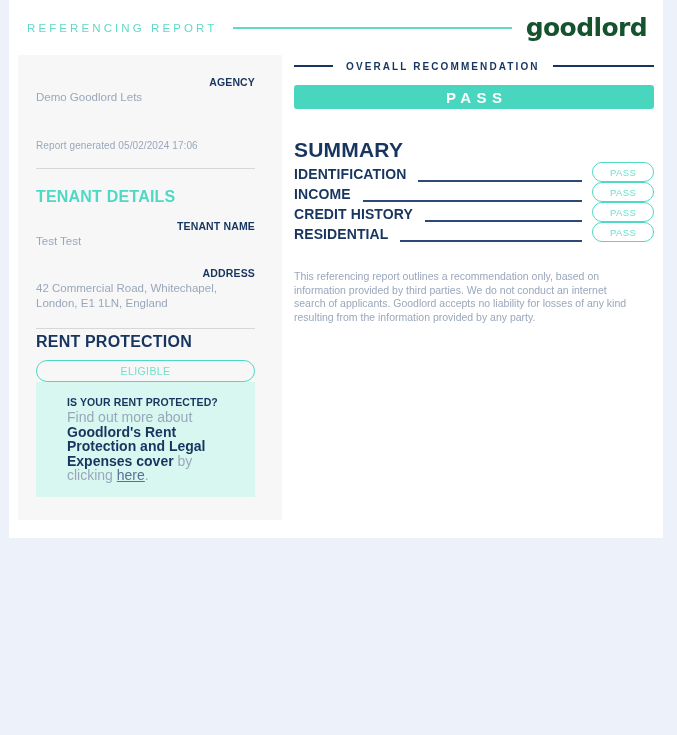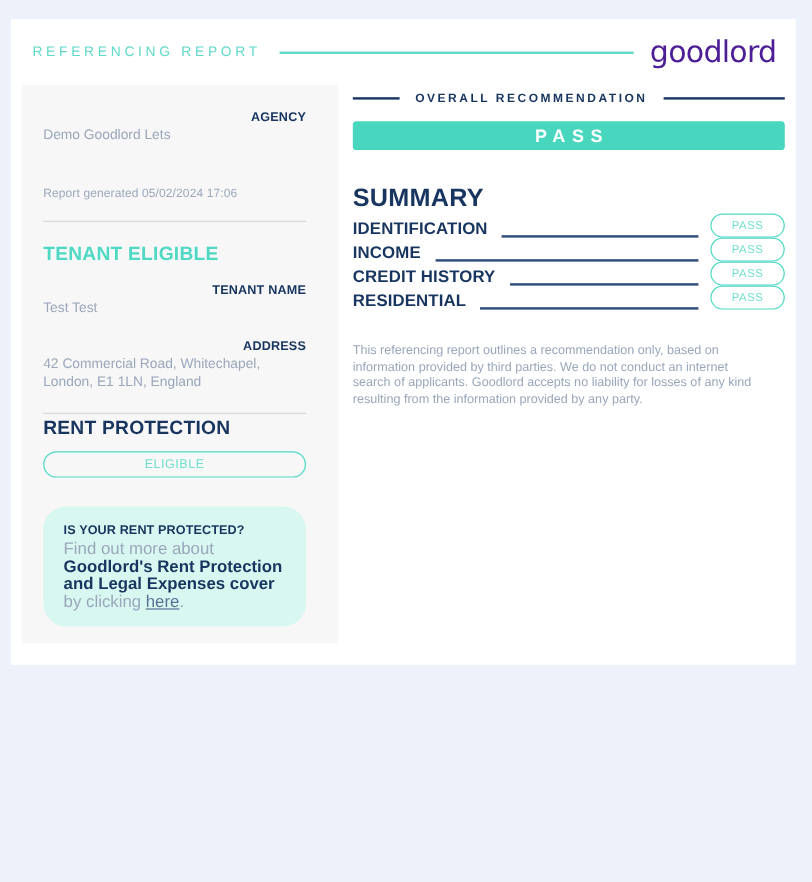--- a/index.html
+++ b/index.html
@@ -13,21 +13,21 @@
   body {
     background: #edf1fa;
     font-family: "Liberation Sans", sans-serif;
     -webkit-font-smoothing: antialiased;
   }
 
   
   #page {
     position: absolute;
     left: 9px;
-    top: 16px;
+    top: 0;
     width: 654px;
     height: 538px;
     background: #ffffff;
   }
 
   
   #report-header {
     position: absolute;
     left: 0;
     top: 0;
@@ -47,23 +47,23 @@
   }
 
   #report-header-rule {
     flex: 1;
     height: 2px;
     background: #5fd9c8;
     margin: 0 14px 0 16px;
   }
 
   #brand-logo {
-    color: #4c1d95;
+    color: #14532d;
     font-size: 25px;
-    font-weight: 400;
+    font-weight: 700;
     letter-spacing: -0.6px;
     line-height: 1;
     padding-right: 14px;
     font-family: "DejaVu Sans", sans-serif;
   }
 
   
   #sidebar {
     position: absolute;
     left: 9px;
@@ -142,23 +142,21 @@
   .section-heading-navy {
     color: #17355f;
     font-size: 16px;
     font-weight: 700;
     letter-spacing: 0.2px;
     margin-top: 4px;
   }
 
   #rent-protected-box {
     background: #d8f7f1;
-    margin-top: 24px;
-    padding: 13px 15px 14px 17px;
-    border-radius: 19px;
+    padding: 13px 15px 14px 31px;
   }
 
   #rent-protected-title {
     color: #17355f;
     font-size: 10.5px;
     font-weight: 700;
     line-height: 14px;
     letter-spacing: 0.1px;
   }
 
@@ -292,21 +290,21 @@
       <div class="side-value">Demo Goodlord Lets</div>
     </div>
 
     <div class="side-gap-lg"></div>
 
 
     <div id="report-generated">Report generated 05/02/2024 17:06</div>
 
     <div class="side-divider"></div>
 
-    <div class="section-heading-teal">TENANT ELIGIBLE</div>
+    <div class="section-heading-teal">TENANT DETAILS</div>
 
     <div class="side-gap-md"></div>
 
     <div>
       <div class="side-label">TENANT NAME</div>
       <div class="side-value">Test Test</div>
     </div>
 
     <div class="side-gap-lg"></div>
 

